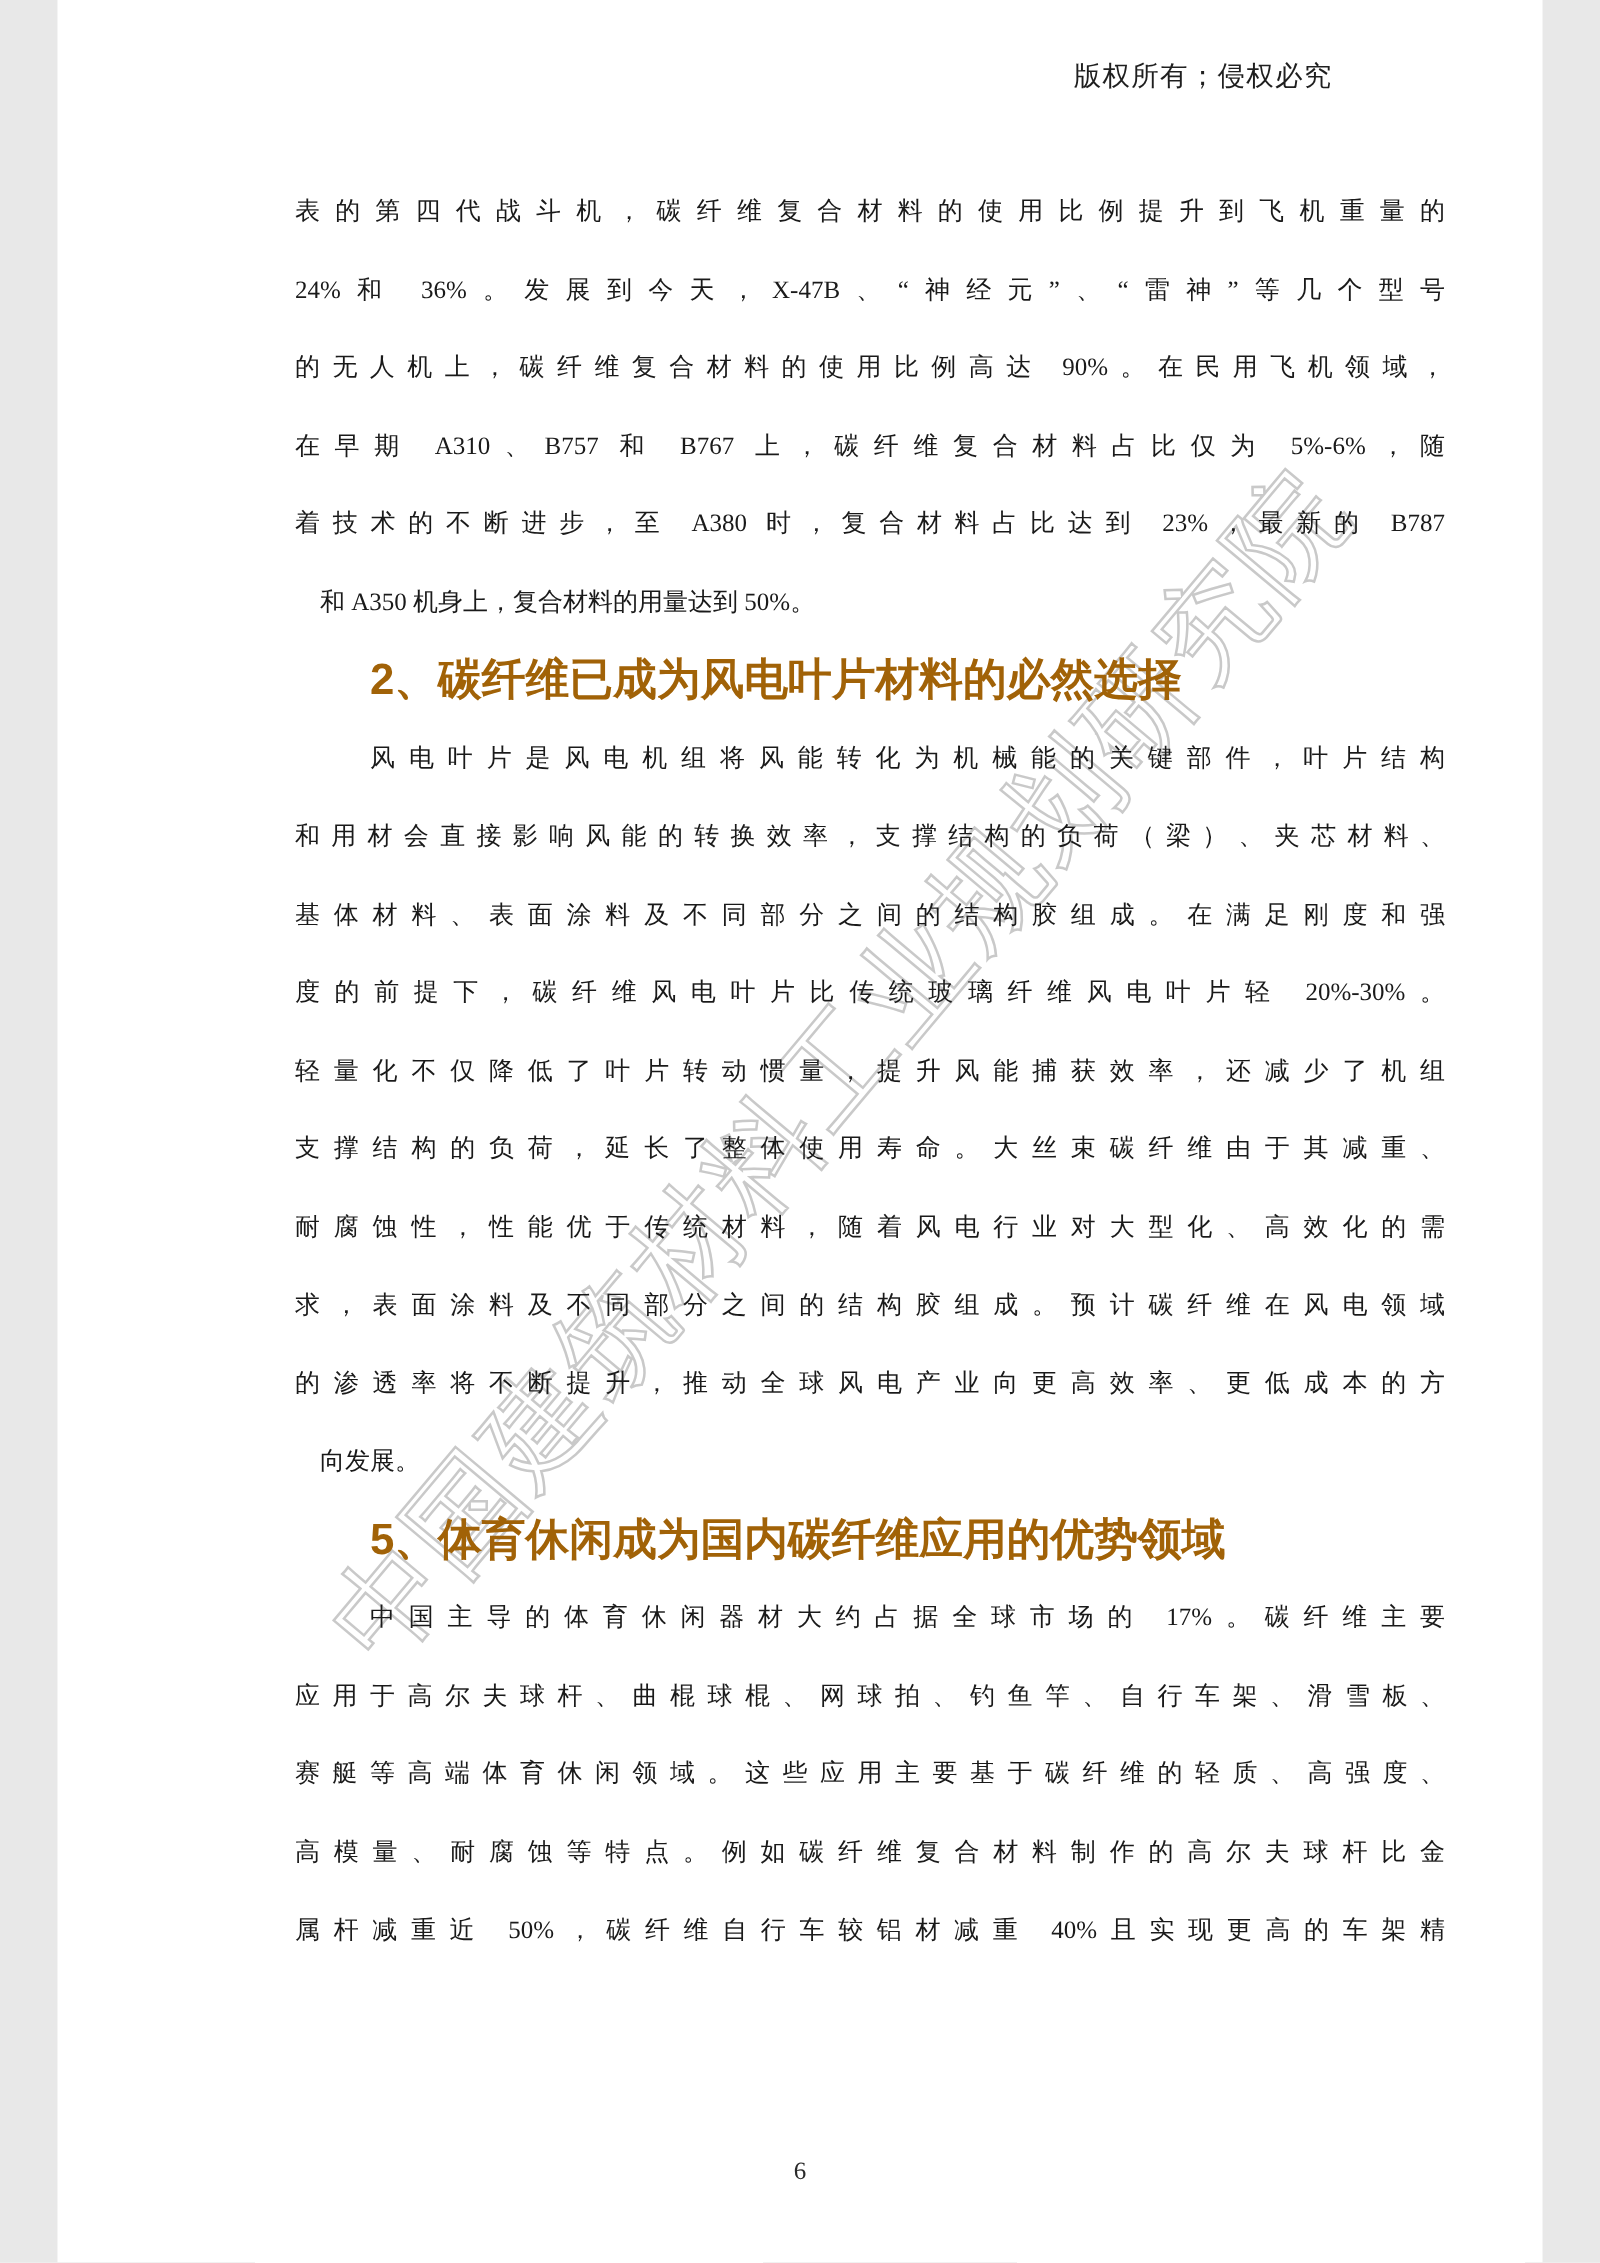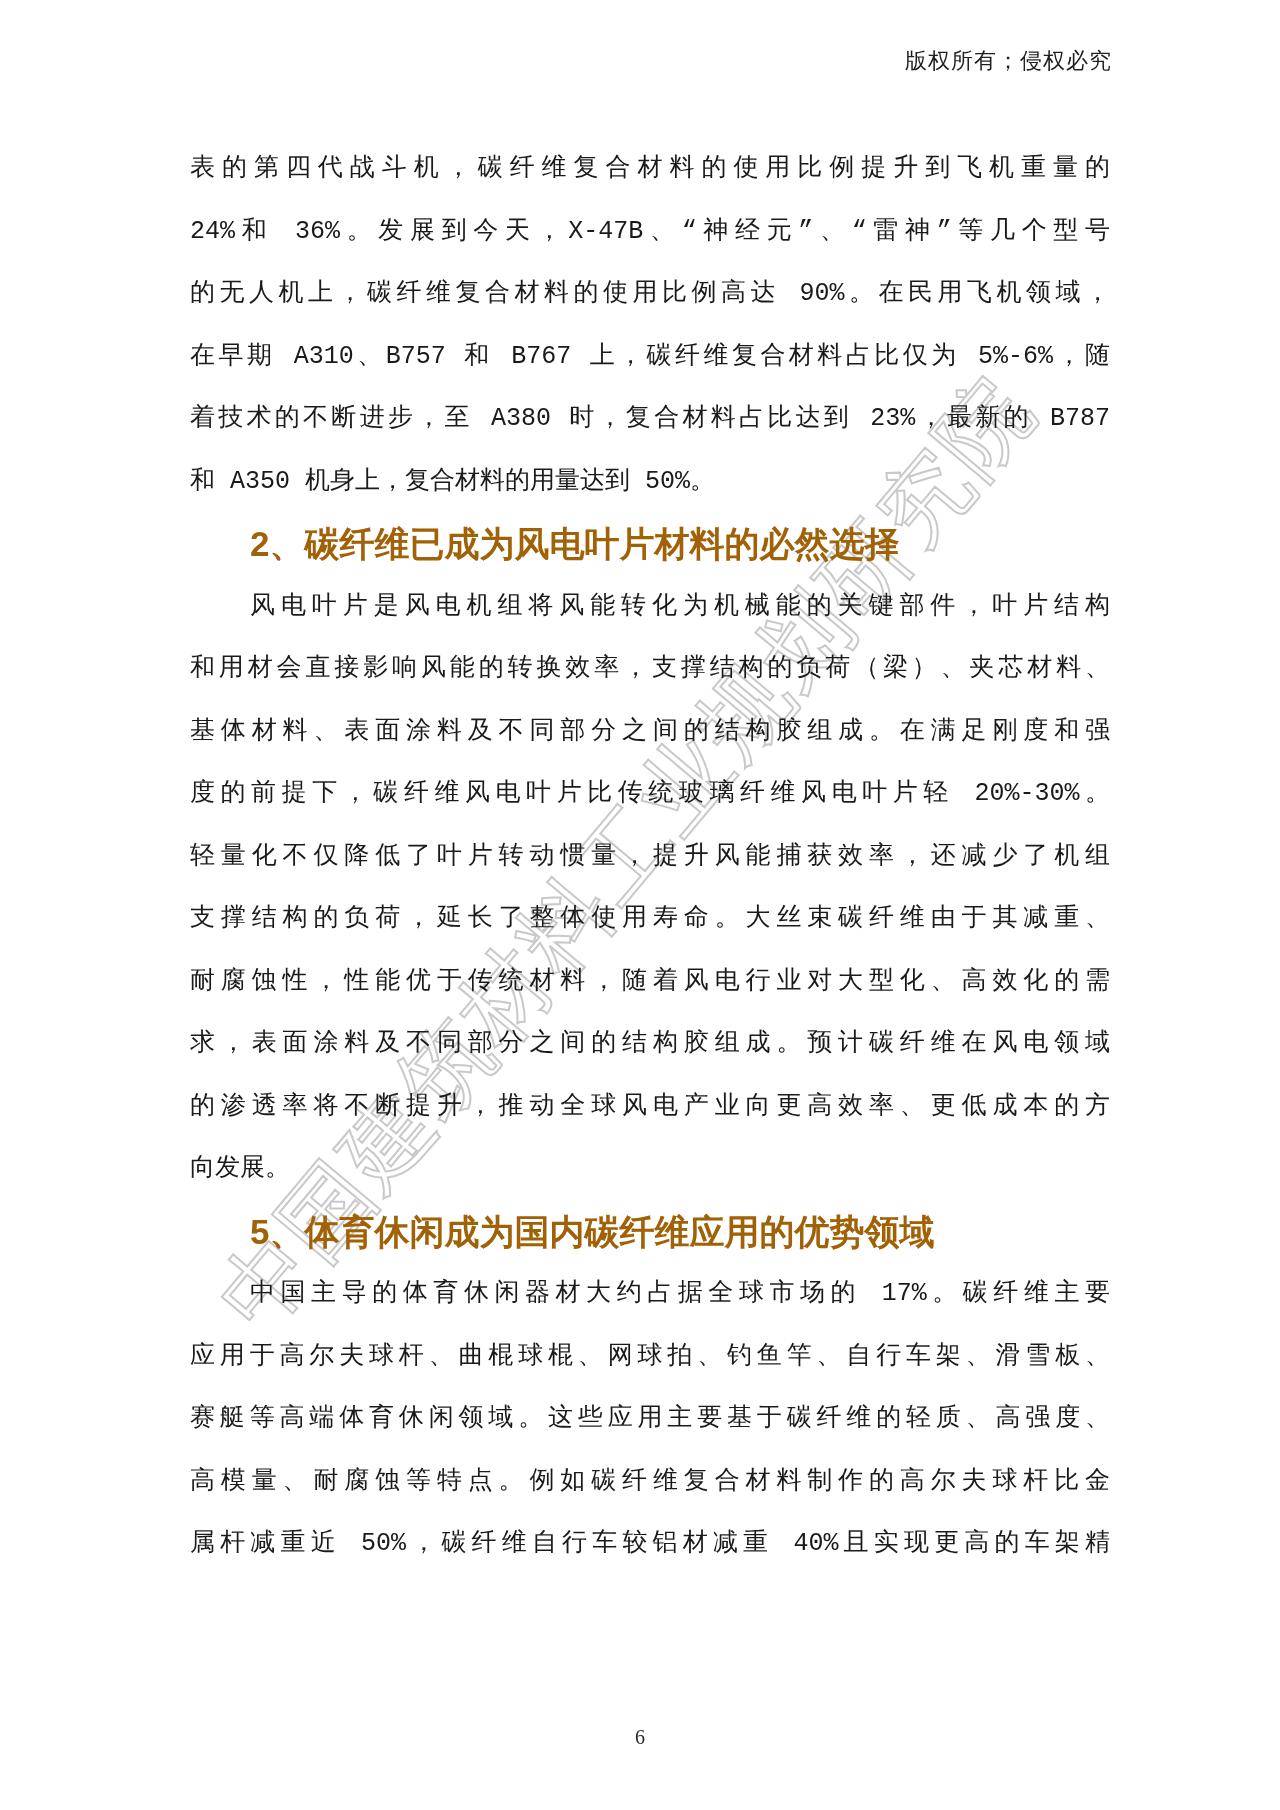--- a/index.html
+++ b/index.html
@@ -1,44 +1,43 @@
 <!DOCTYPE html>
 <html><head>
 <meta charset="utf-8">
 <style>
   html,body { margin:0; padding:0; background:#e8e8e8; }
   .page {
-    position:relative; width:1280px; height:1810px; margin:0 auto;
+    position:relative; width:1188px; height:1810px; margin:0 auto;
     background:#ffffff; overflow:hidden;
     font-family:"Liberation Serif", serif; color:#1a1a1a;
   }
   .copyright {
     position:absolute; top:46px; left:0; right:168px;
     text-align:right; font-size:22px; letter-spacing:1px; color:#1f1f1f;
   }
   .watermark {
     position:absolute; left:22px; top:806px; height:96px;
     font-size:90px; line-height:96px; white-space:nowrap;
     font-family:"Liberation Serif", serif;
     color:rgba(255,255,255,0);
     -webkit-text-stroke:2px #c9c9c9;
     letter-spacing:3px;
     transform:rotate(-50deg);
     transform-origin:50% 50%;
     pointer-events:none;
   }
   .body-block { position:absolute; top:138px; left:190px; width:920px; }
   .line {
-    height:62.5px; line-height:62.5px; font-size:25px;
+    height:62.5px; line-height:62.5px; font-size:20px;
     text-align:justify; text-align-last:justify;
     overflow:hidden;
-    font-family:Liberation Mono, monospace;
   }
   .line.indent { padding-left:60px; }
-  .line.end { text-align-last:left; }
+  .line.end { text-align-last:left;margin-left:20px; }
   .heading {
     height:62.5px; line-height:62.5px; font-size:35px;
     font-weight:bold; font-family:"Liberation Sans", sans-serif;
     padding-left:60px; color:#a16207;
   }
   .page-number {
     position:absolute; left:0; right:0; top:1726px;
     text-align:center; font-size:20px; color:#2a2a2a;
   }
 </style>

